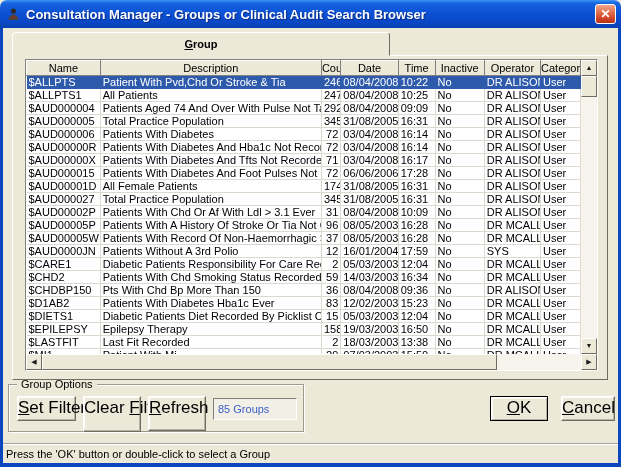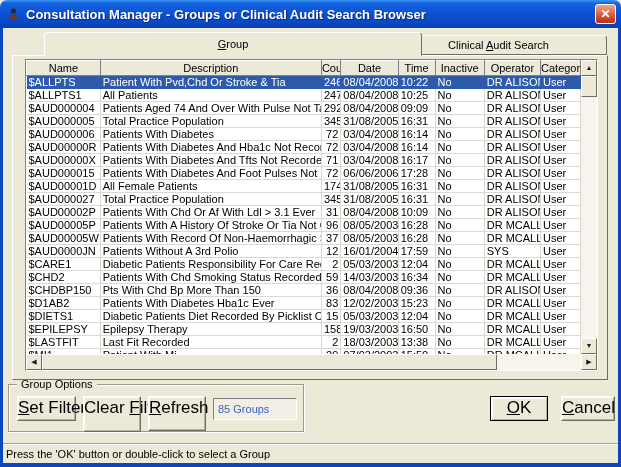--- a/index.html
+++ b/index.html
@@ -30,21 +30,21 @@
     text-shadow:1px 1px 1px #0A2A80;}
   .app-icon{width:15px; height:15px; flex:0 0 auto;}
   .close-btn{position:absolute; right:5px; top:4px; width:21px; height:20px; border:1px solid #fff; border-radius:3px;
     background:linear-gradient(180deg,#F0A58C 0%, #E0704F 40%, var(--close) 70%, #B23313 100%);
     color:#fff; font-weight:bold; font-size:12px; line-height:18px; text-align:center; cursor:pointer;}
 
   
   .tab{position:absolute; background:var(--face); text-align:center; white-space:nowrap;}
   .tab-active{left:12px; top:32px; width:378px; height:24px; z-index:3;
     border:1px solid; border-color:#fff var(--shadow) var(--face) #fff; border-radius:4px 4px 0 0;
-    font-weight:normal; line-height:22px;margin-left:32px;}
+    font-weight:bold; line-height:22px;}
   .tab-inactive{left:390px; top:35px; width:217px; height:20px; z-index:1;
     border:1px solid; border-color:#fff var(--shadow) var(--shadow) #fff; border-radius:4px 4px 0 0; line-height:18px;}
   .tabpage{position:absolute; left:12px; top:55px; width:596px; height:325px; background:var(--face); z-index:2;
     border:1px solid; border-color:#fff var(--shadow) var(--shadow) #fff;}
 
   
   .table-wrap{position:absolute; left:12px; top:3px; width:573px; height:312px;
     border:1px solid; border-color:#808080 #fff #fff #808080; background:#fff;}
   .grid-clip{position:absolute; left:0; top:0; width:555px; height:294px; overflow:hidden; background:#fff;}
   table{border-collapse:collapse; table-layout:fixed; width:555px;}
@@ -107,21 +107,20 @@
       <path d="M2.5 13 C2.5 9.2 5 7.4 7.5 7.4 C10 7.4 12.5 9.2 12.5 13 Z" fill="#4A4442"></path>
       <rect x="6" y="9" width="3" height="2.4" fill="#8A2B1E"></rect>
     </svg>
     <span class="title-text">Consultation Manager - Groups or Clinical Audit Search Browser</span>
     <div class="close-btn">
       <span>✕</span>
     </div>
   </div>
 
   <div class="tab tab-active"><span class="accel">G</span>roup</div>
-  <div class="tab tab-inactive">Clinical <span class="accel">A</span>udit Search</div>
 
   <div class="tabpage">
     <div class="table-wrap">
       <div class="grid-clip">
         <table>
           <thead>
               <tr>
                 <th class="col0">Name</th>
                 <th class="col1">Description</th>
                 <th class="col2">Count</th>

